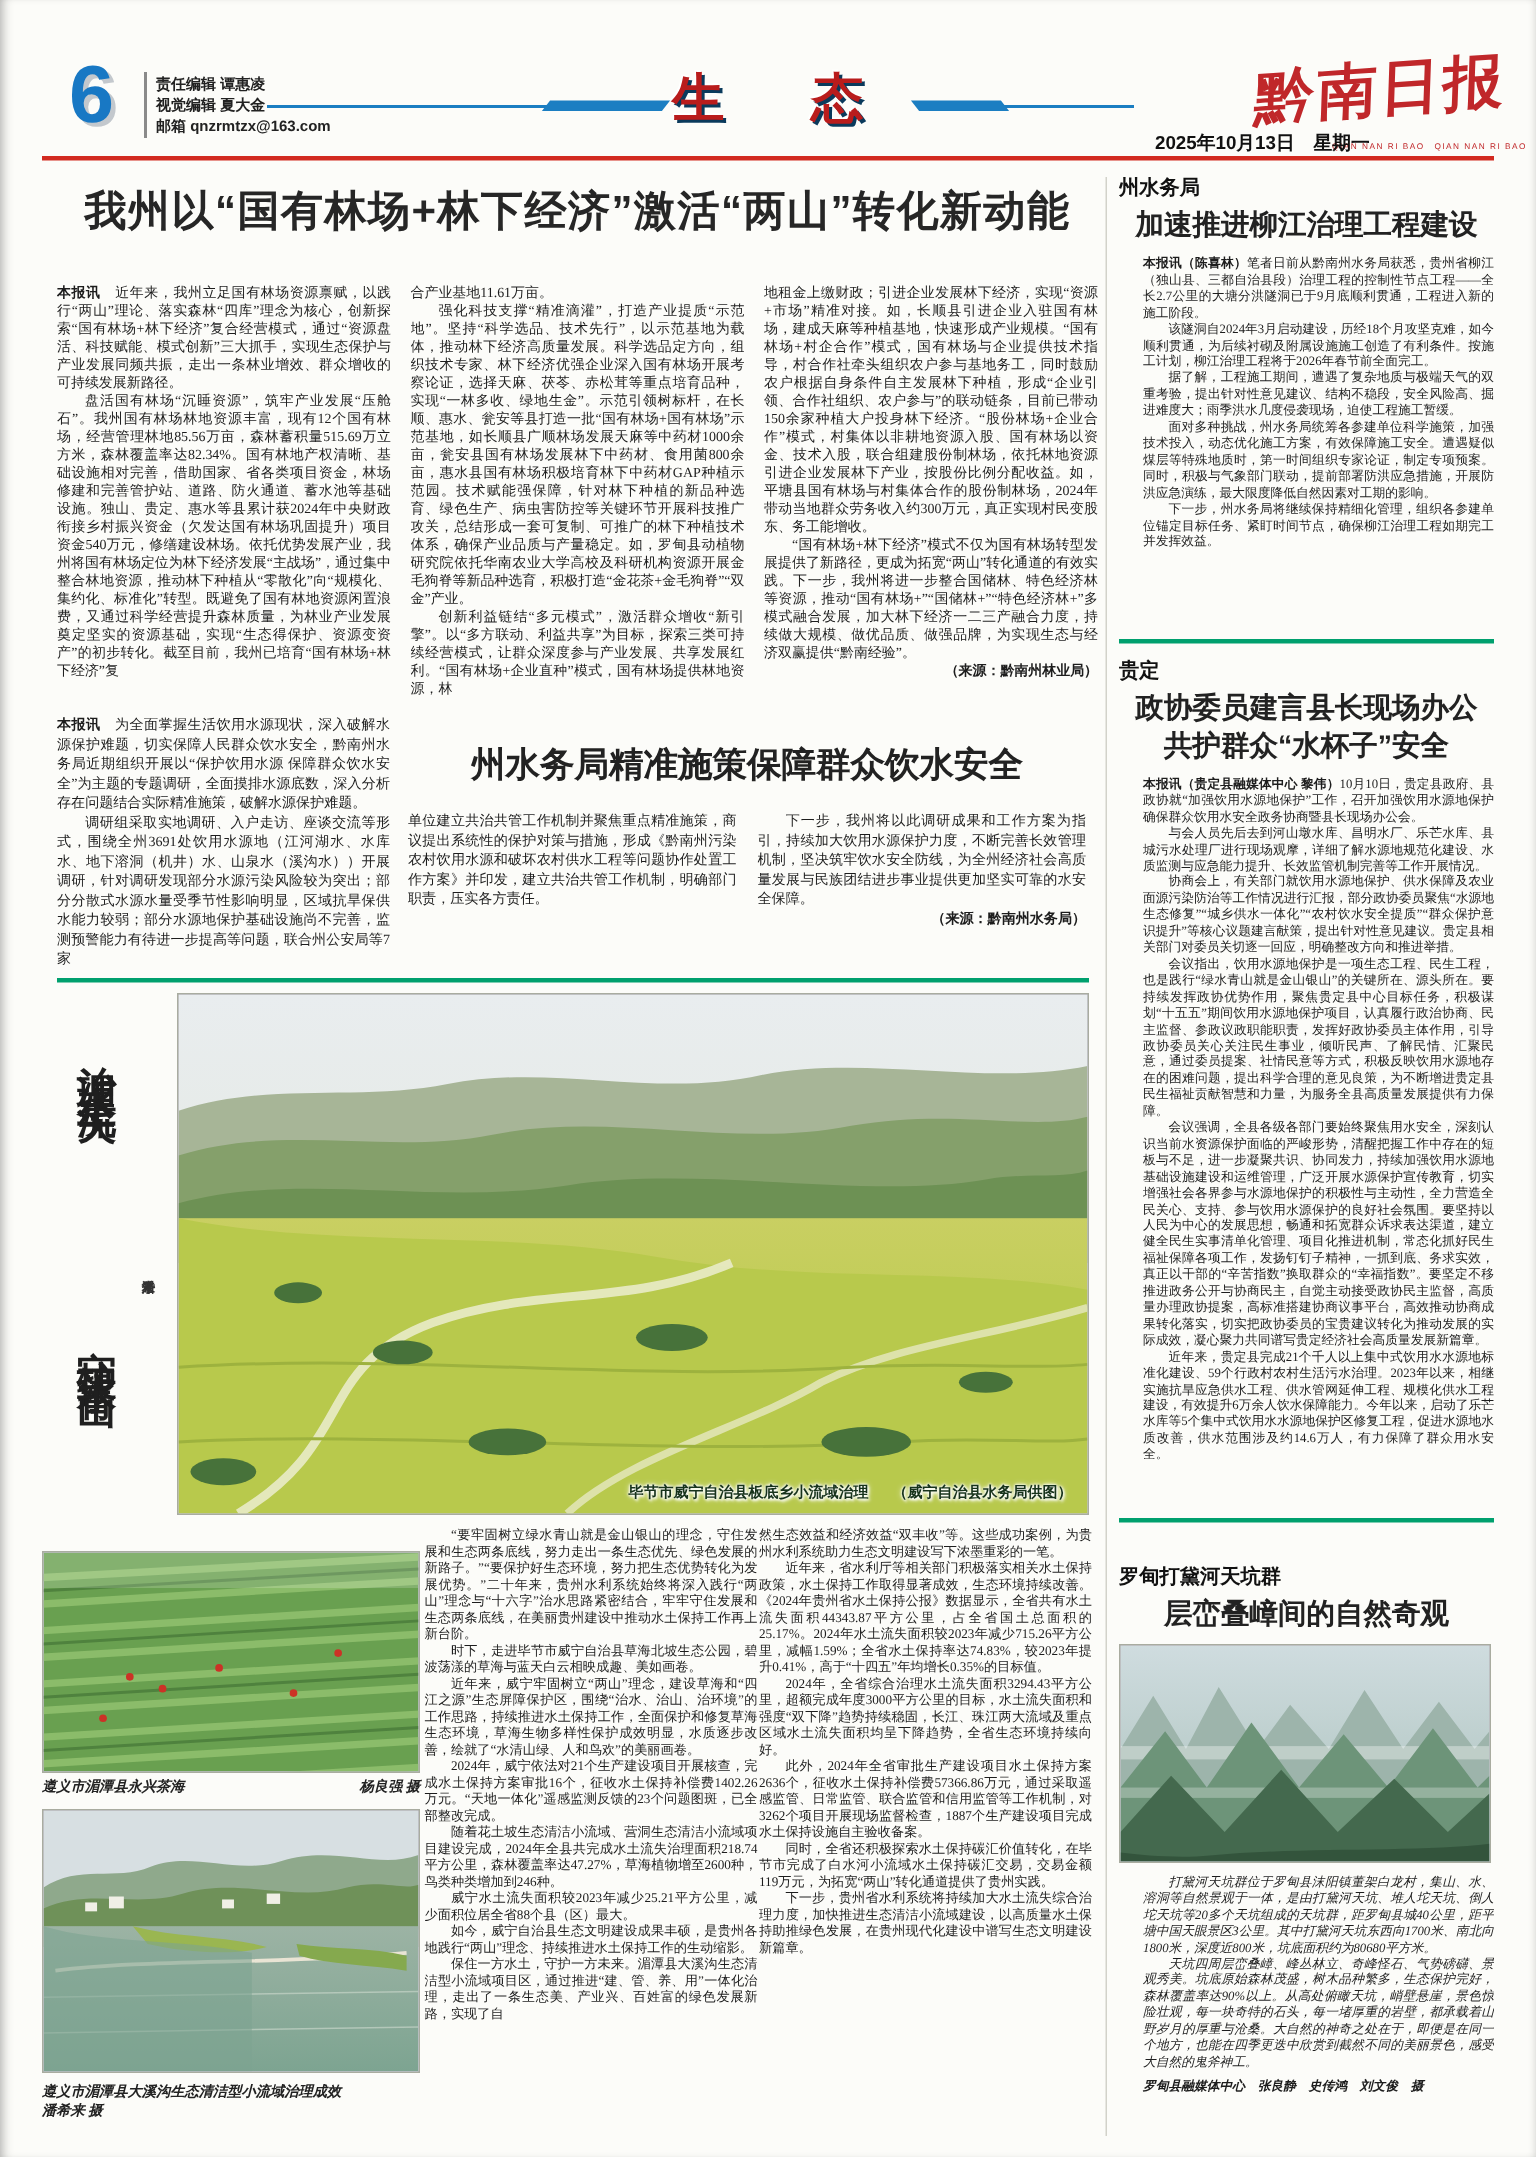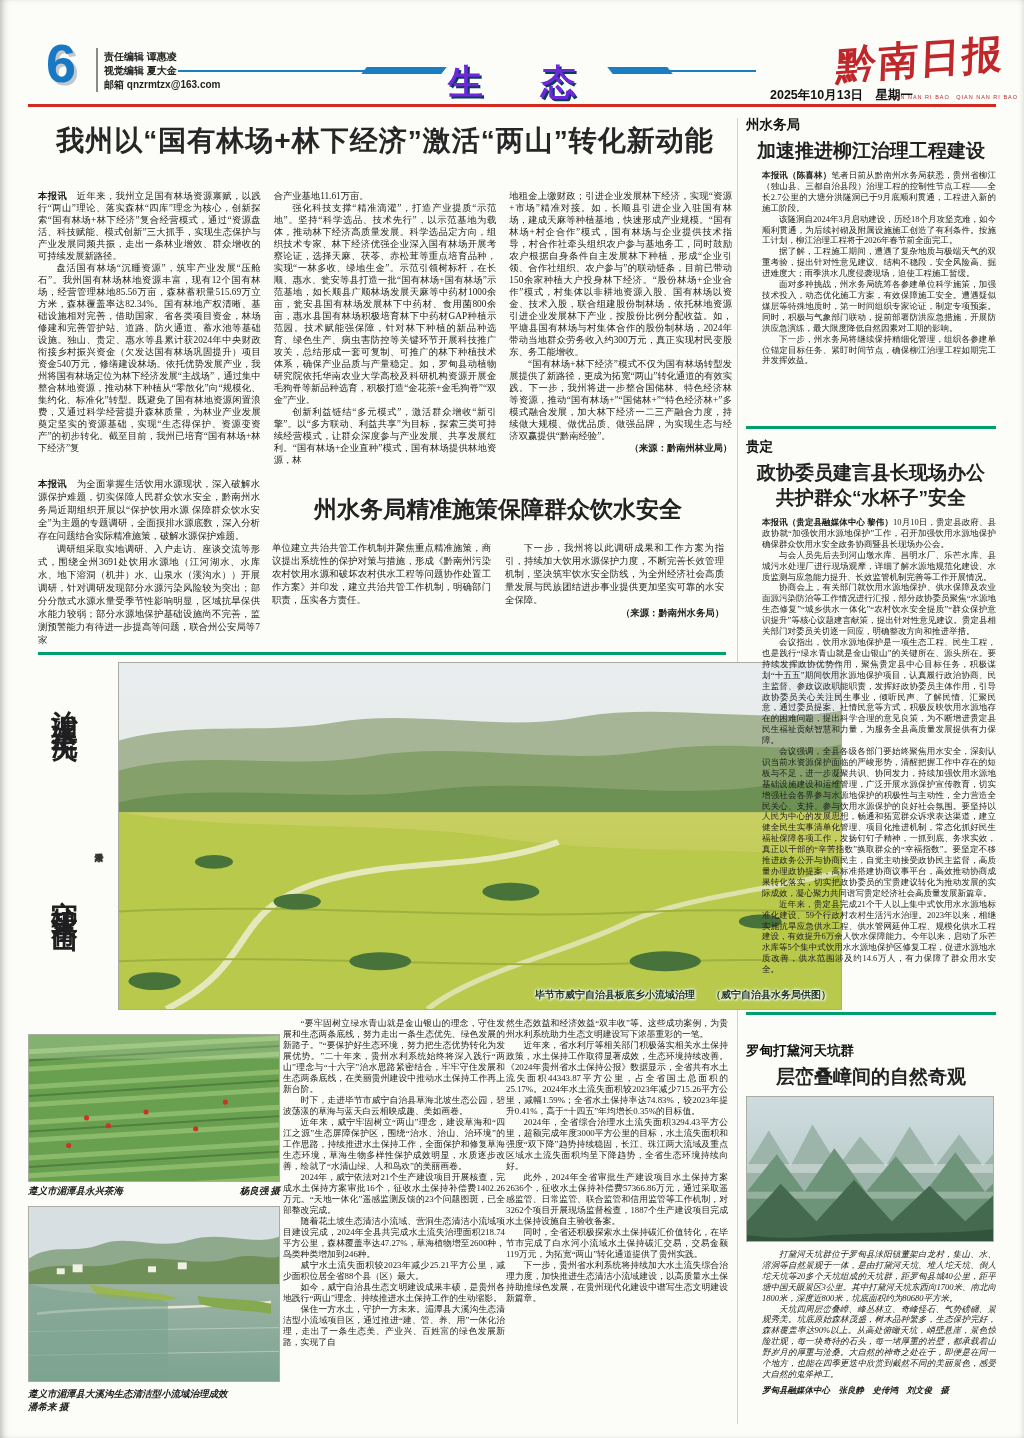--- a/index.html
+++ b/index.html
@@ -17,22 +17,22 @@
              text-shadow:3px 3px 0 #c3c8cd; line-height:1; }
   .pagenum-div { left:96px; top:48px; width:2px; height:44px; background:#8a8a8a; }
   .editors { left:104px; top:50px; font-size:10px; font-weight:bold; line-height:14px; color:#222; }
   .hl { top:70px; height:2px; background:#1b7ec2; }
   .hl-left  { left:178px; width:262px; }
   .hl-left::after  { content:""; position:absolute; right:-4px; top:-3px; width:80px; height:7px;
                      background:#1b7ec2; transform:skewX(-38deg); }
   .hl-right { left:614px; width:142px; }
   .hl-right::before{ content:""; position:absolute; left:-4px; top:-3px; width:60px; height:7px;
                      background:#1b7ec2; transform:skewX(38deg); }
-  .sect-title { left:448px; top:42px; font-size:35px; font-weight:900; color:#6d28d9;
-                letter-spacing:24px; text-shadow:2px 2px 0 #0a3a5c, -1px -1px 0 #ffffff;margin-top:17px; }
+  .sect-title { left:448px; top:42px; font-size:35px; font-weight:900; color:#b91c1c;
+                letter-spacing:24px; text-shadow:2px 2px 0 #0a3a5c, -1px -1px 0 #ffffff; }
   .masthead { left:836px; top:32px; font-size:40px; font-weight:bold; color:#c0272a;
               transform:rotate(-4deg) skewX(-6deg); letter-spacing:2px; }
   .masthead-sub { left:888px; top:94px; font-size:5.5px; color:#c0272a; letter-spacing:1px; }
   .dateline { left:770px; top:87px; font-size:12.5px; font-weight:bold; color:#111; }
   .rule-red { left:28px; top:104px; width:968px; height:3px; background:#d22a20; }
   .col-rule { left:737px; top:118px; width:1px; height:1306px; background:#d2d2ca; }
 
   
   p { margin:0; text-indent:2em; text-align:justify; }
   p.ni { text-indent:0; }
@@ -56,21 +56,21 @@
   .rg-main { left:38px; top:652px; width:688px; }
 
   
   .vh { writing-mode:vertical-rl; font-weight:900; font-size:26px; letter-spacing:5px;
         color:#1f1f1f; }
   .vh1 { left:48px; top:690px; }
   .vh2 { left:48px; top:880px; }
   .vbyline { left:92px; top:846px; writing-mode:vertical-rl; font-size:9px; font-weight:bold; color:#333; }
   .photo { border:1px solid #a9aca0; box-sizing:border-box; overflow:hidden; background:#ccd; }
   .photo svg { display:block; width:100%; height:100%; }
-  .feat-photo { left:118px; top:662px; width:724px; height:348px; }
+  .feat-photo { left:118px; top:662px; width:608px; height:348px; }
   .feat-cap { position:absolute; right:10px; bottom:7px; display:flex; gap:16px;
               font-size:10px; font-weight:bold; color:#17331b;
               text-shadow:0 0 2px #fff,0 0 2px #fff,0 0 4px #fff,1px 1px 2px #fff; }
   .feat-col { top:1018px; width:222px; height:414px; font-size:8.8px; line-height:11px; overflow:hidden; }
   .fc1 { left:283px; } .fc2 { left:506px; }
   .tea-photo  { left:28px; top:1034px; width:252px; height:148px; }
   .lake-photo { left:28px; top:1206px; width:252px; height:176px; }
   .cap { width:252px; display:flex; justify-content:space-between; font-size:9.5px;
          font-weight:bold; font-style:italic; color:#222; }
   .cap1 { left:28px; top:1185px; }

